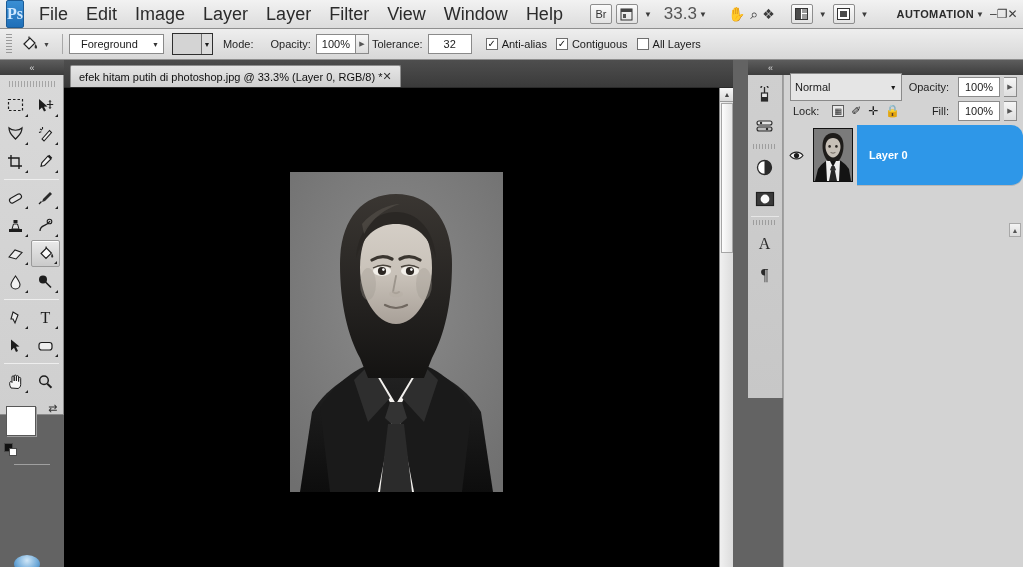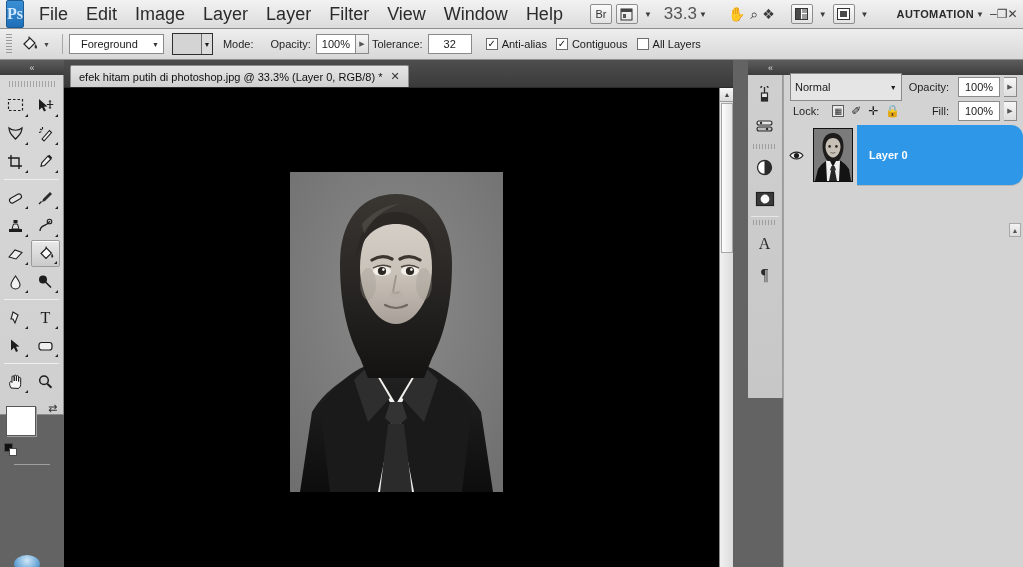--- a/index.html
+++ b/index.html
@@ -135,21 +135,21 @@
     position:absolute; left:64px; top:60px; width:669px; height:28px;
     background:linear-gradient(#4e4e4e,#3a3a3a);
     border-bottom:1px solid #2a2a2a;
     display:flex; align-items:flex-end;
   }
   .doctab {
     height:22px; margin-left:6px; padding:0 8px;
     background:linear-gradient(#e6e6e6,#cfcfcf);
     border:1px solid #8d8d8d; border-bottom:none;
     border-radius:2px 2px 0 0;
-    display:flex; align-items:center; gap:8px;
+    display:flex; align-items:center; 
     font-size:11px; color:#111;
   }
   .doctab .x { font-size:11px; color:#333; }
 
   
   .canvaswrap {
     position:absolute; left:64px; top:88px; width:669px; height:479px;
     background:#000; overflow:hidden;
   }
   .vscroll {

